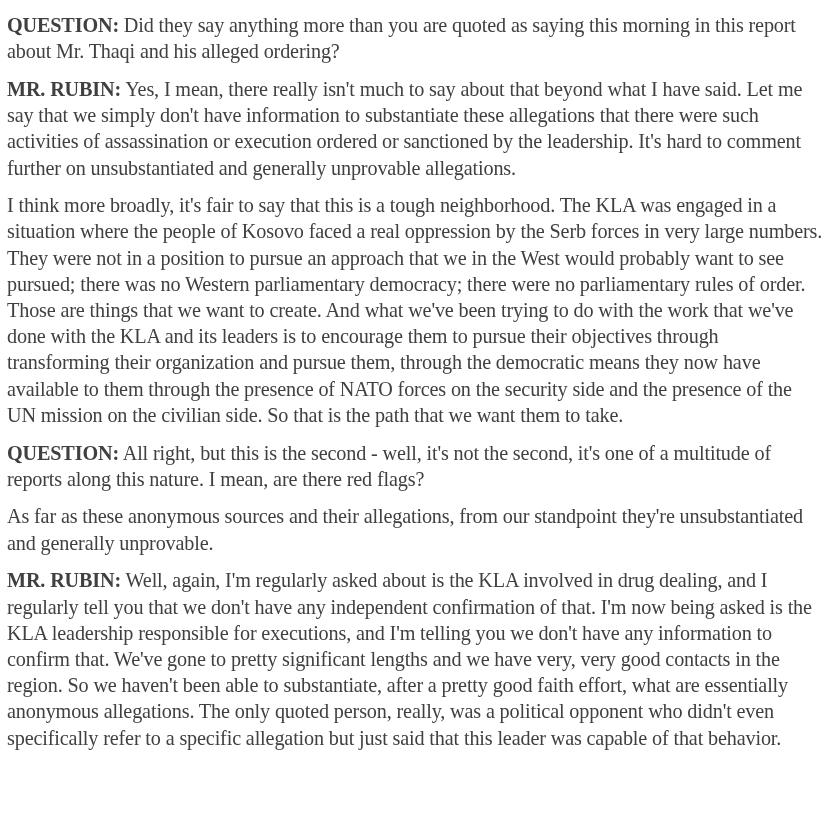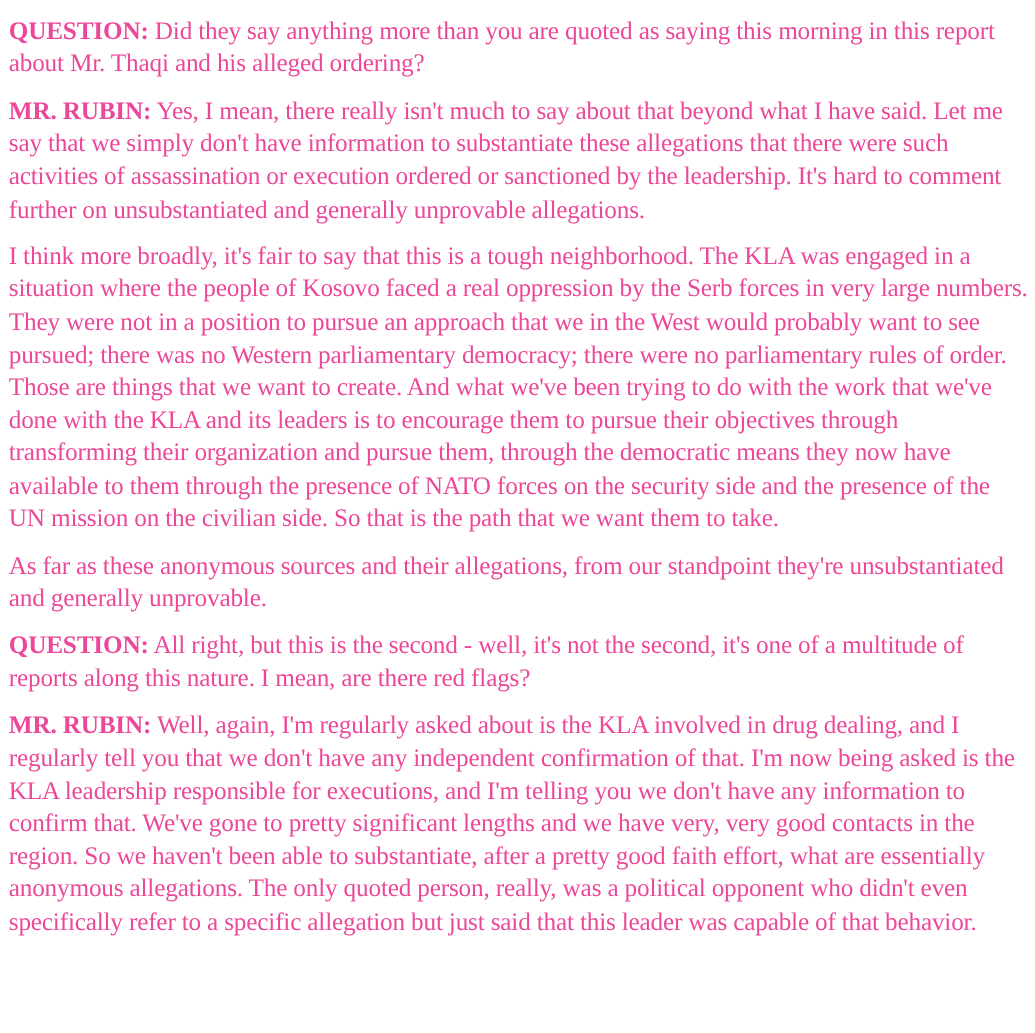--- a/index.html
+++ b/index.html
@@ -14,34 +14,34 @@
     position: relative;
   }
   .doc {
     position: absolute;
     left: 7px;
     top: 12px;
     width: 818px;
     font-family: "Liberation Serif", "DejaVu Serif", serif;
     font-size: 20.2px;
     line-height: 26.2px;
-    color: #ec4899;
+    color: #404040;
     letter-spacing: -0.15px;
   }
   .para {
     margin: 0 0 11.5px 0;
     padding: 0;
   }
   .speaker {
     font-weight: bold;
   }
 </style>
 </head>
 <body>
 
 <div class="doc">
   <p class="para"><span class="speaker">QUESTION:</span><span> Did they say anything more than you are quoted as saying this morning in this report about Mr. Thaqi and his alleged ordering?</span></p>
   <p class="para"><span class="speaker">MR. RUBIN:</span><span> Yes, I mean, there really isn't much to say about that beyond what I have said. Let me say that we simply don't have information to substantiate these allegations that there were such activities of assassination or execution ordered or sanctioned by the leadership. It's hard to comment further on unsubstantiated and generally unprovable allegations.</span></p>
   <p class="para"><span>I think more broadly, it's fair to say that this is a tough neighborhood. The KLA was engaged in a situation where the people of Kosovo faced a real oppression by the Serb forces in very large numbers. They were not in a position to pursue an approach that we in the West would probably want to see pursued; there was no Western parliamentary democracy; there were no parliamentary rules of order. Those are things that we want to create. And what we've been trying to do with the work that we've done with the KLA and its leaders is to encourage them to pursue their objectives through transforming their organization and pursue them, through the democratic means they now have available to them through the presence of NATO forces on the security side and the presence of the UN mission on the civilian side. So that is the path that we want them to take.</span></p>
+  <p class="para"><span class="speaker">QUESTION:</span><span> All right, but this is the second - well, it's not the second, it's one of a multitude of reports along this nature. I mean, are there red flags?</span></p>
   <p class="para"><span>As far as these anonymous sources and their allegations, from our standpoint they're unsubstantiated and generally unprovable.</span></p>
-  <p class="para"><span class="speaker">QUESTION:</span><span> All right, but this is the second - well, it's not the second, it's one of a multitude of reports along this nature. I mean, are there red flags?</span></p>
   <p class="para"><span class="speaker">MR. RUBIN:</span><span> Well, again, I'm regularly asked about is the KLA involved in drug dealing, and I regularly tell you that we don't have any independent confirmation of that. I'm now being asked is the KLA leadership responsible for executions, and I'm telling you we don't have any information to confirm that. We've gone to pretty significant lengths and we have very, very good contacts in the region. So we haven't been able to substantiate, after a pretty good faith effort, what are essentially anonymous allegations. The only quoted person, really, was a political opponent who didn't even specifically refer to a specific allegation but just said that this leader was capable of that behavior.</span></p>
 </div>
 
 </body></html>

